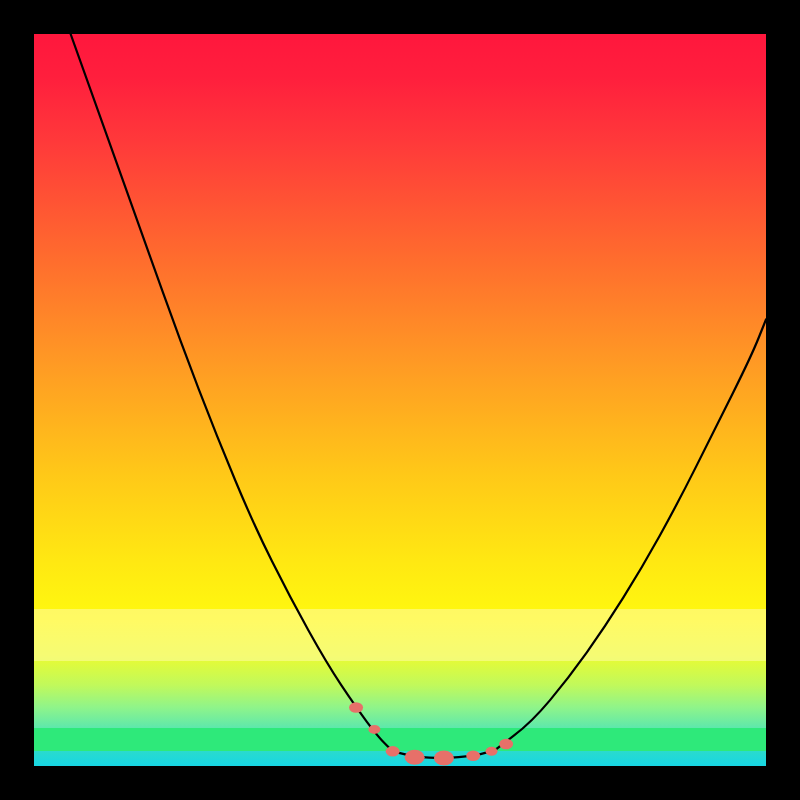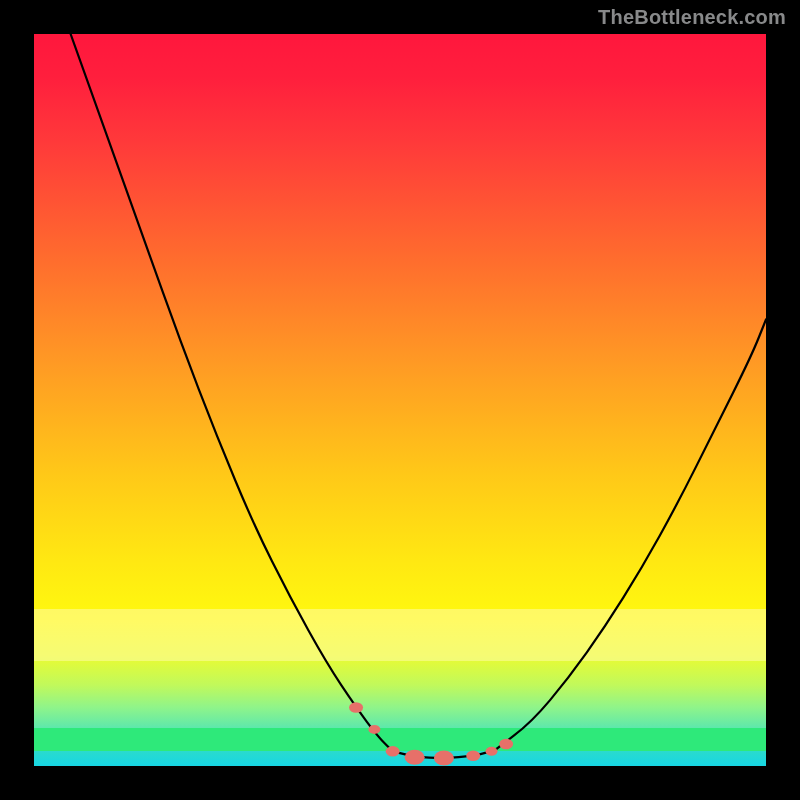--- a/index.html
+++ b/index.html
@@ -43,14 +43,13 @@
           <ellipse cx="340.38" cy="695.4" rx="6" ry="4.5" fill="#e77069"></ellipse>
           <ellipse cx="358.68" cy="717.36" rx="7" ry="5.25" fill="#e77069"></ellipse>
           <ellipse cx="380.64" cy="723.216" rx="10" ry="7.5" fill="#e77069"></ellipse>
           <ellipse cx="409.92" cy="723.948" rx="10" ry="7.5" fill="#e77069"></ellipse>
           <ellipse cx="439.2" cy="721.752" rx="7" ry="5.25" fill="#e77069"></ellipse>
           <ellipse cx="457.5" cy="717.36" rx="6" ry="4.5" fill="#e77069"></ellipse>
           <ellipse cx="472.14" cy="710.04" rx="7" ry="5.25" fill="#e77069"></ellipse>
         </g>
     </svg>
   </div>
-  <div class="watermark">TheBottleneck.com</div>
 </div>
 
 </body></html>

